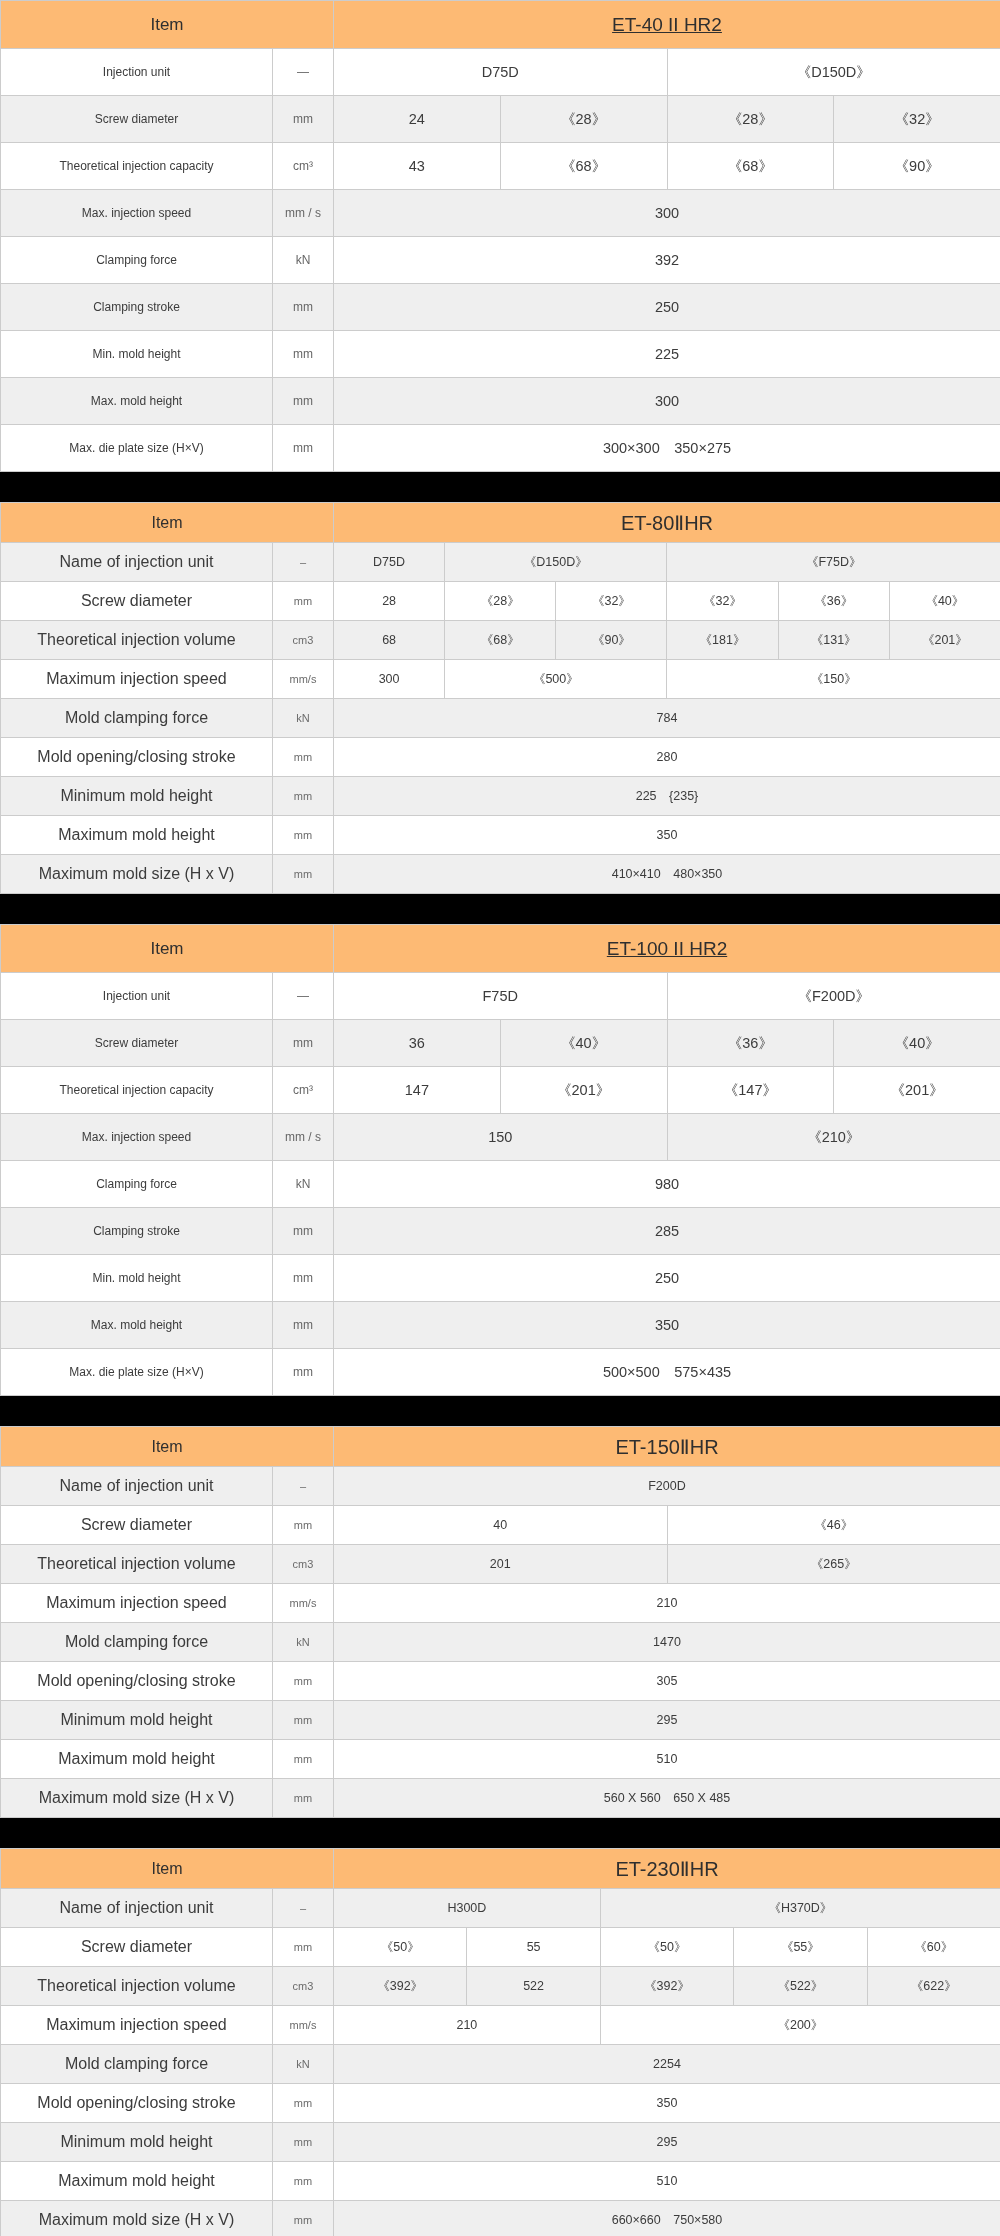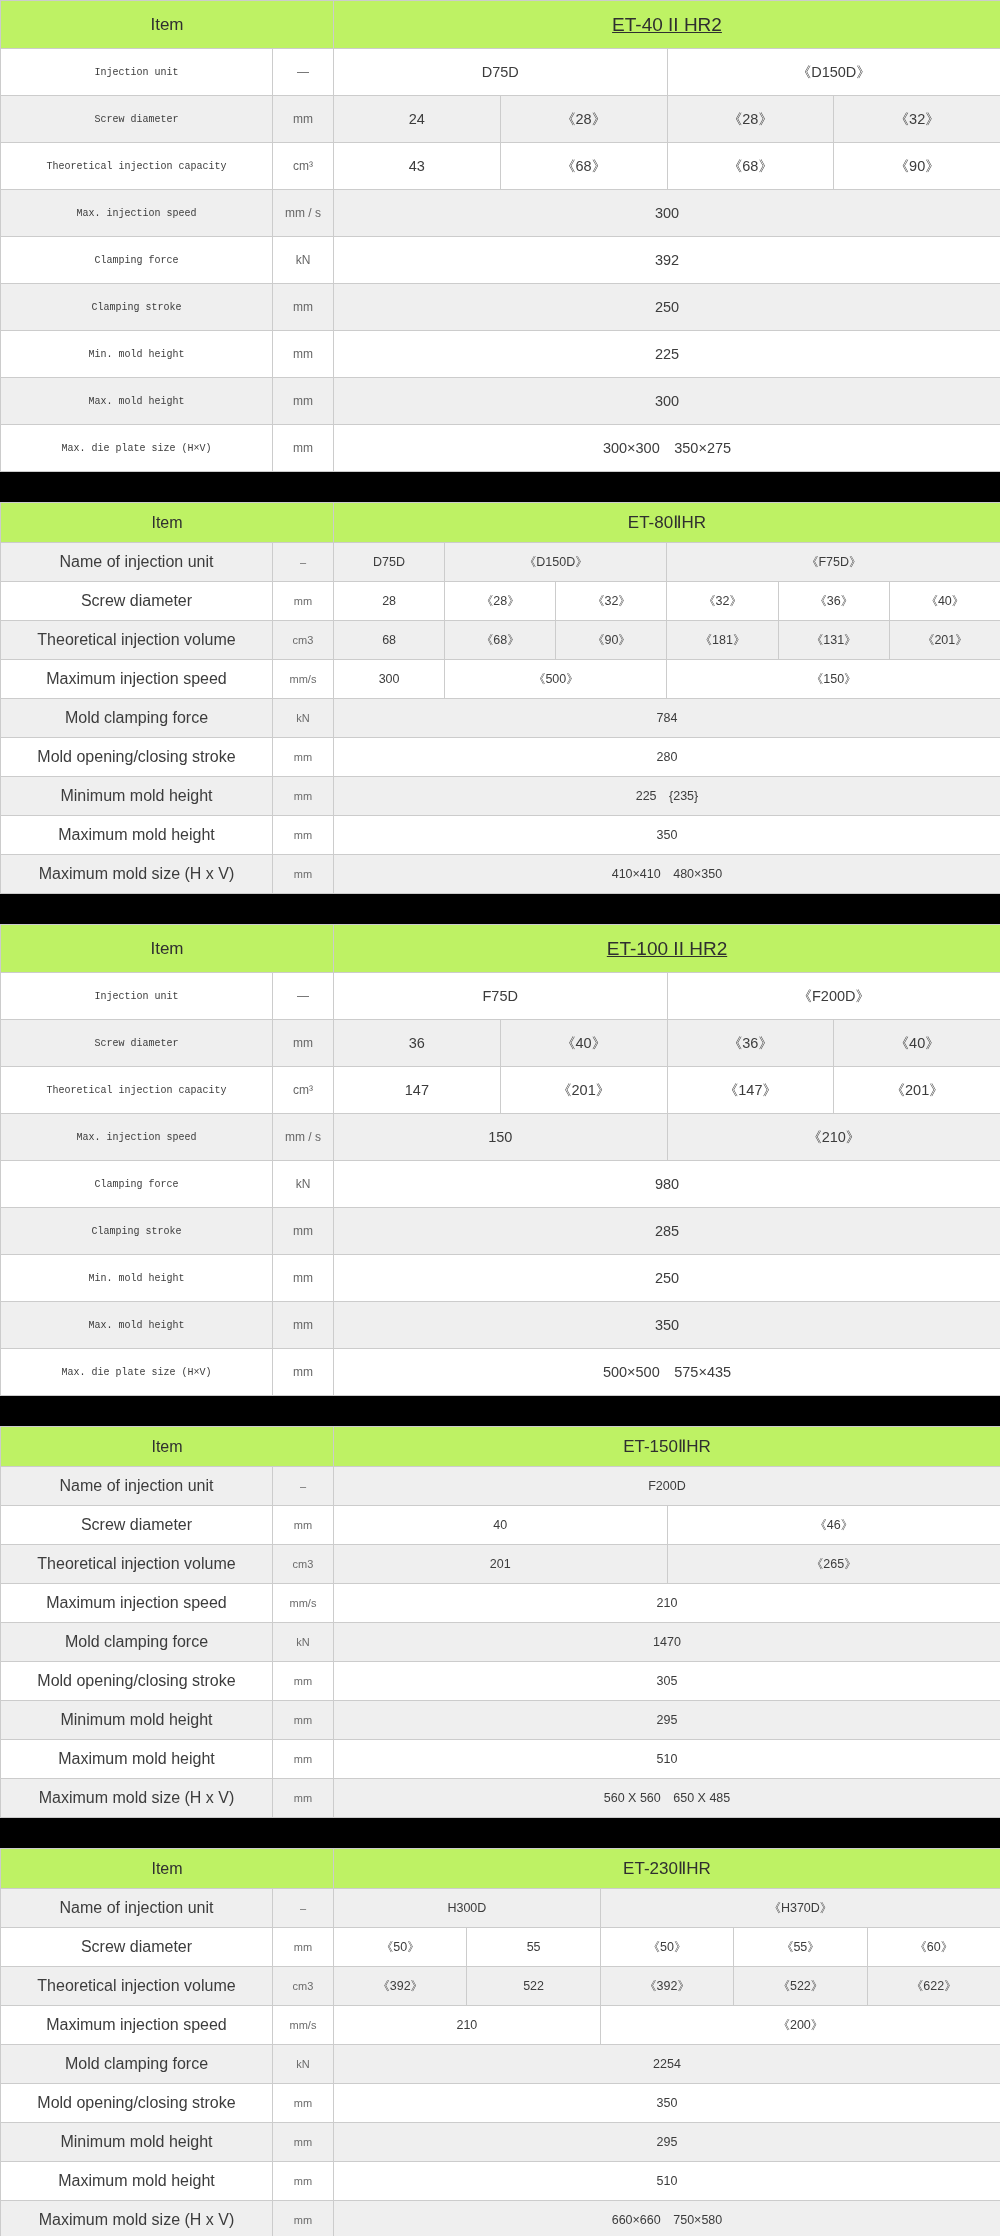--- a/index.html
+++ b/index.html
@@ -1,32 +1,32 @@
 <!DOCTYPE html>
 <html><head>
 <meta charset="utf-8">
 <style>
   html,body{margin:0;padding:0;background:#ffffff;}
   body{width:1000px;font-family:"Liberation Sans",sans-serif;color:#3c3c3c;}
   #tables-root{width:1000px;}
   table.spec{border-collapse:collapse;width:1000px;table-layout:fixed;background:#fff;}
   .spec th,.spec td{border:1px solid #cccccc;text-align:center;vertical-align:middle;padding:0 4px;overflow:hidden;white-space:nowrap;}
-  .spec thead th{background:#bef264;font-weight:400;color:#2f2f2f;margin-top:32px;}
+  .spec thead th{background:#fdba74;font-weight:400;color:#2f2f2f;margin-top:32px;}
   
   .a thead th{height:47px;}
   .a th.item{font-size:17px;}
   .a th.model{font-size:19px;text-decoration:underline;}
   .a td{height:46px;font-size:14.5px;}
-  .a td.label{font-size:10px;font-family:Liberation Mono, monospace;}
+  .a td.label{font-size:12px;}
   .a td.unit{font-size:12px;color:#666;}
   .a tbody tr:nth-child(even) td{background:#efefef;}
   
   .b thead th{height:39px;}
   .b th.item{font-size:16px;}
-  .b th.model{font-size:17px;}
+  .b th.model{font-size:20px;}
   .b td{height:38px;font-size:12.5px;}
   .b td.label{font-size:16px;}
   .b td.unit{font-size:11px;color:#6b6b6b;}
   .b tbody tr:nth-child(odd) td{background:#efefef;}
   .separator{height:30px;background:#000000;width:1000px;}
 </style>
 </head>
 <body>
 
 <div id="tables-root">

